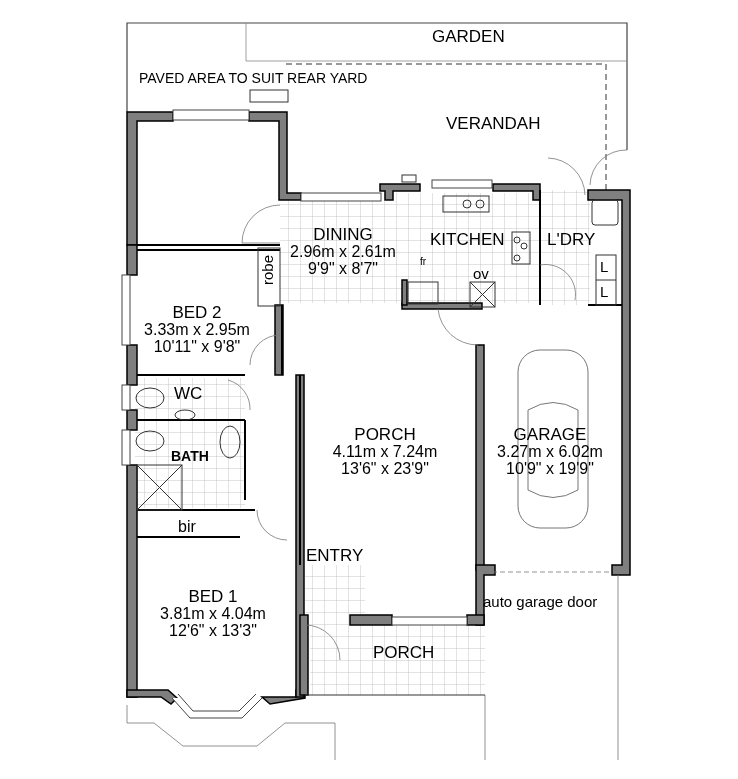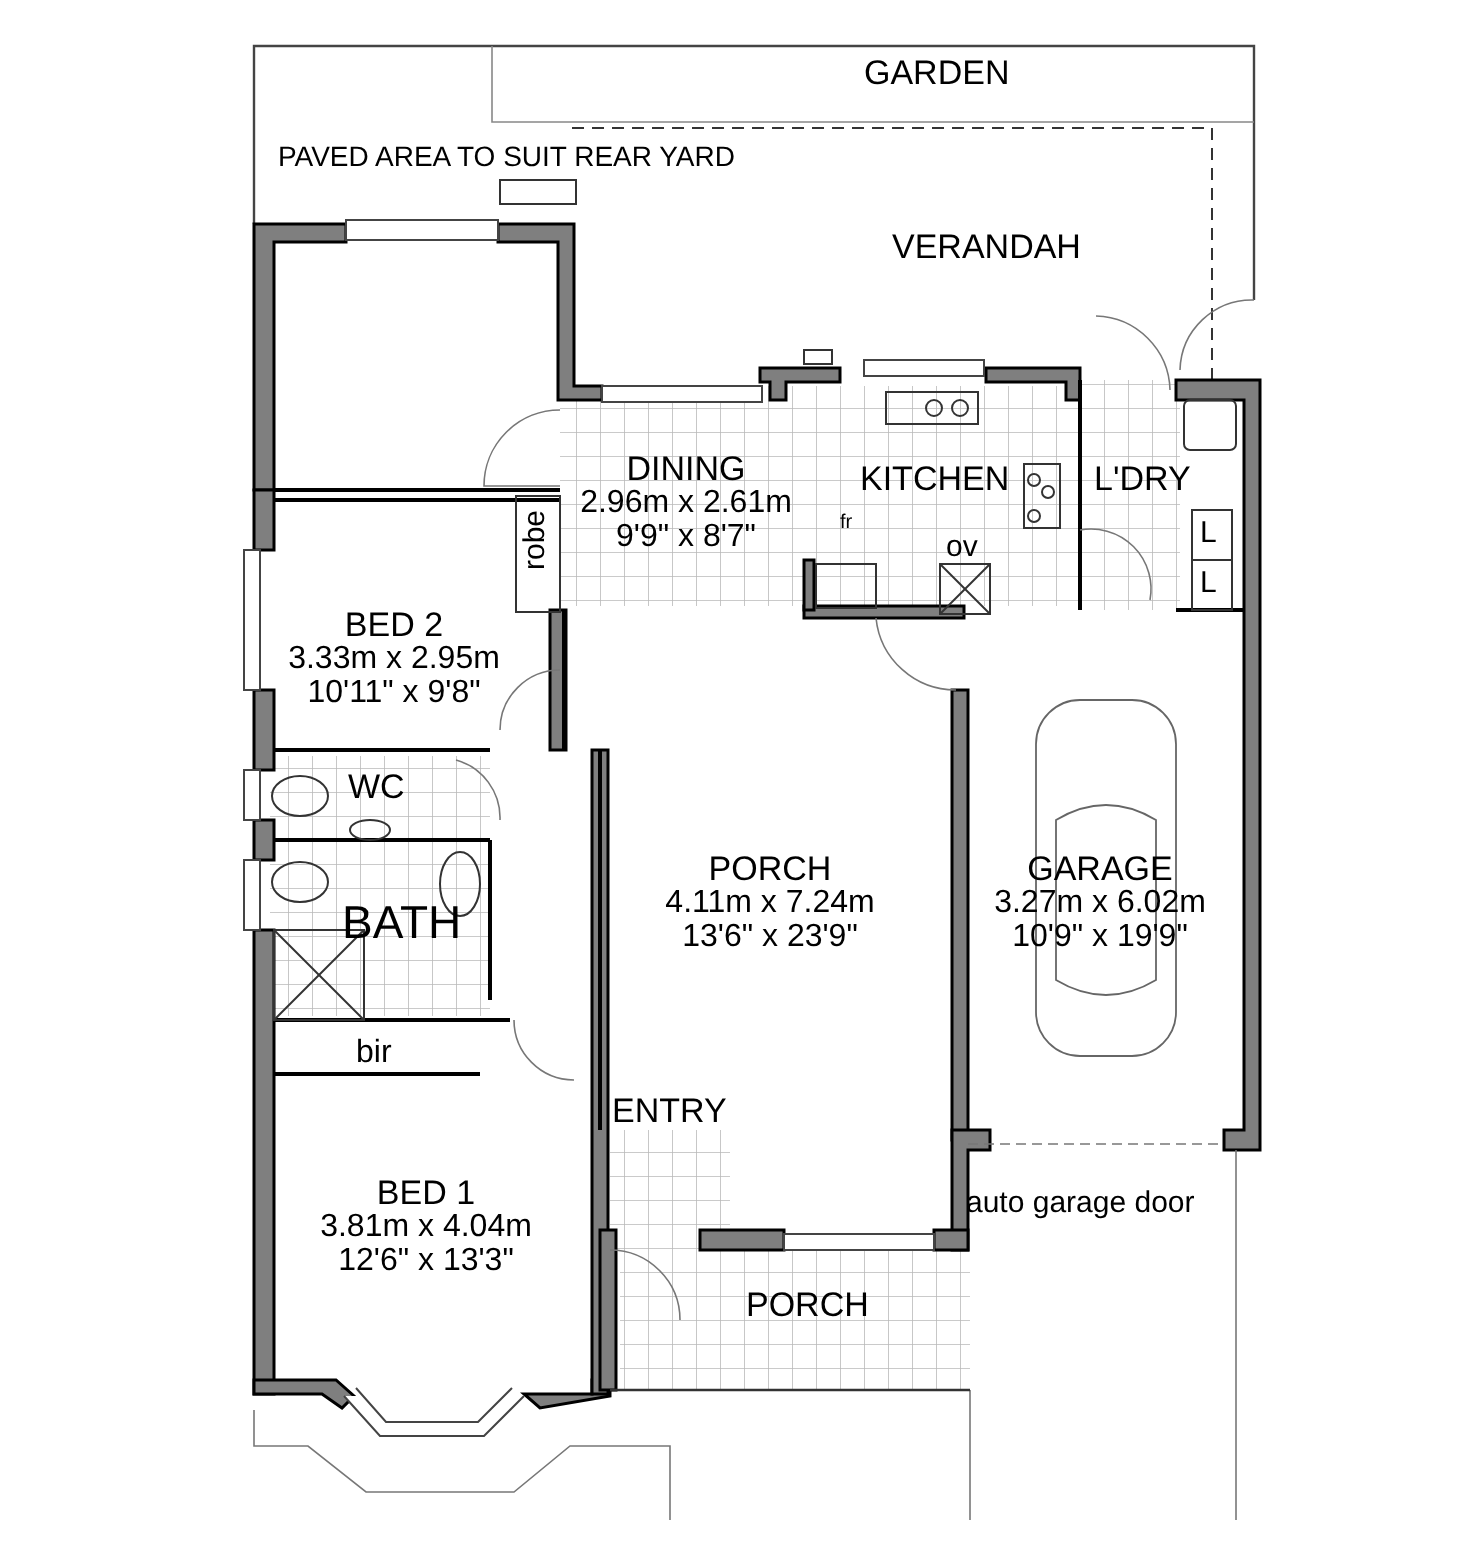--- a/index.html
+++ b/index.html
@@ -157,21 +157,21 @@
     <span class="dm">9'9" x 8'7"</span>
   </div>
   <div class="small" style="left:430px;top:230px;font-size:17px;">KITCHEN</div>
   <div class="small" style="left:547px;top:230px;font-size:17px;">L'DRY</div>
   <div class="lbl" style="left:197px;top:304px;">
     <span class="nm">BED 2</span>
     <span class="dm">3.33m x 2.95m</span>
     <span class="dm">10'11" x 9'8"</span>
   </div>
   <div class="small" style="left:174px;top:384px;font-size:17px;">WC</div>
-  <div class="small" style="left:171px;top:448px;font-size:23px;">BATH</div>
+  <div class="small" style="left:171px;top:448px;font-size:14px;font-weight:bold;">BATH</div>
   <div class="lbl" style="left:385px;top:426px;">
     <span class="nm">PORCH</span>
     <span class="dm">4.11m x 7.24m</span>
     <span class="dm">13'6" x 23'9"</span>
   </div>
   <div class="lbl" style="left:550px;top:426px;">
     <span class="nm">GARAGE</span>
     <span class="dm">3.27m x 6.02m</span>
     <span class="dm">10'9" x 19'9"</span>
   </div>

